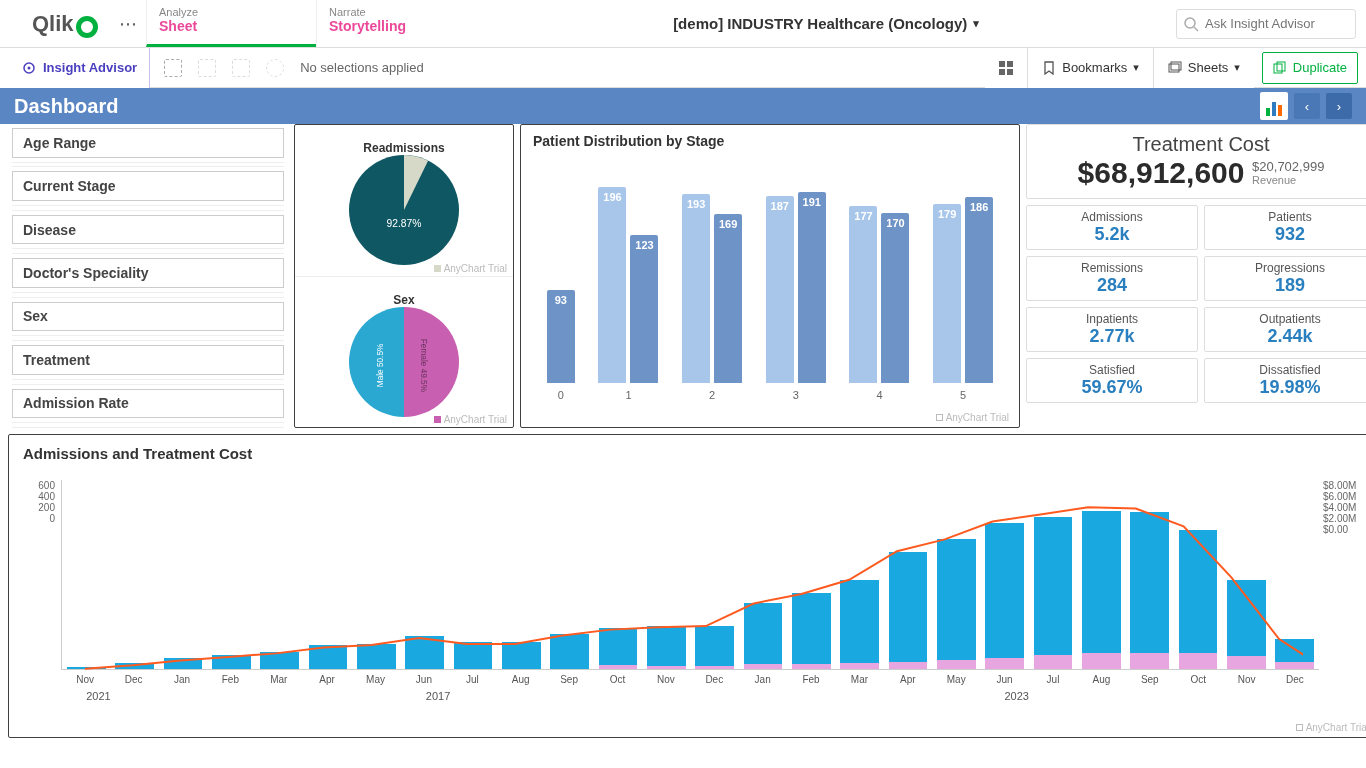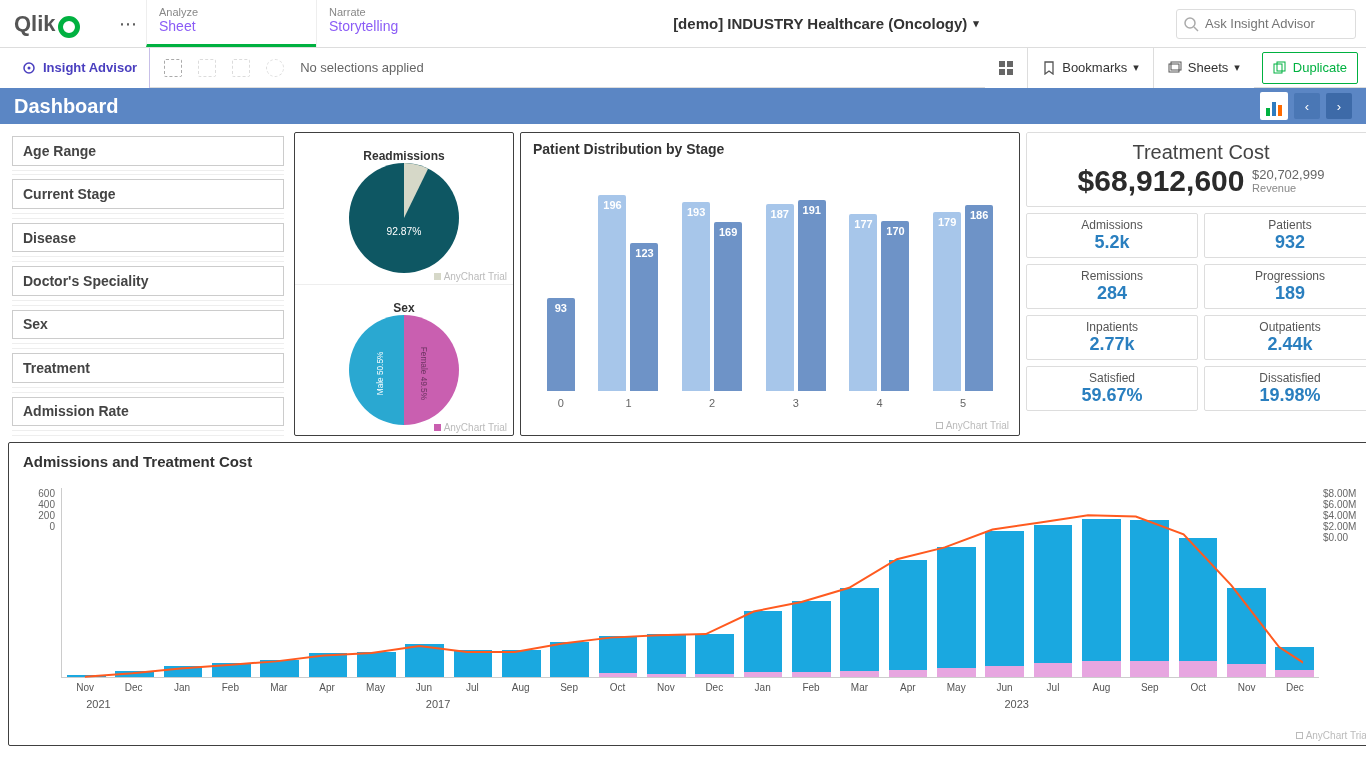--- a/index.html
+++ b/index.html
@@ -1,24 +1,24 @@
 <!DOCTYPE html>
 <html><head>
 <meta charset="utf-8">
 <style>
   * { box-sizing: border-box; margin: 0; padding: 0; }
   html, body { width: 1366px; height: 768px; font-family: "Segoe UI", Arial, sans-serif; font-size: 13px; color: #333; background: #fff; overflow: hidden; }
   .header { display: flex; align-items: stretch; height: 48px; border-bottom: 1px solid #ddd; }
-  .logo { width: 110px; display: flex; align-items: center; padding-left: 14px; font-size: 22px; font-weight: bold; position: relative; }
+  .logo { width: 110px; display: flex; align-items: center; padding-left: 32px; font-size: 22px; font-weight: bold; position: relative; }
   .logo span.q { color: #555; }
   .logo .circle { display:inline-block; width: 22px; height:22px; border:5px solid #00b140; border-radius:50%; margin-left:2px; position:relative; top:3px; }
   .menu-dots { width: 36px; display:flex; align-items:center; justify-content:center; font-size:18px; color:#555; cursor:pointer; }
   .tab { width:170px; border-left:1px solid #eee; padding:6px 12px 0 12px; position:relative; }
   .tab .sup { font-size:11px; color:#888; }
-  .tab .main { font-size:14px; font-weight:400; color:#8b5cf6; }
+  .tab .main { font-size:14px; font-weight:700; color:#ec4899; }
   .tab.active { border-bottom: 3px solid #00b140; }
   .app-title { flex:1; display:flex; align-items:center; justify-content:center; font-size:15px; font-weight:600; color:#333; gap:6px; }
   .search-box { width:200px; display:flex; align-items:center; padding:0 10px; }
   .search-input { width:100%; height:30px; border:1px solid #ddd; border-radius:3px; padding:0 8px 0 28px; font-size:13px; color:#888; }
   .search-wrap { position:relative; width:100%; }
   .search-wrap svg { position:absolute; left:7px; top:7px; }
   .toolbar { display:flex; align-items:center; height:40px; border-bottom:1px solid #ddd; background:#fff;margin-left:9px; }
   .insight-btn { height:40px; border:1px solid #c7bfe8; background:#fff; color:#4a3fbf; display:flex; align-items:center; padding:0 12px; gap:6px; font-size:13px; font-weight:600; border-top:none; border-bottom:none; border-left:none; cursor:pointer; }
   .tool-icons { display:flex; gap:16px; padding:0 14px; align-items:center; color:#888; }
   .tool-icons .ti { width:18px; height:18px; border:1.5px dashed #aaa; border-radius:2px; cursor:pointer; }
@@ -31,21 +31,21 @@
   .grid-icon span { background:#666; }
   .sheet-header { height:36px; background:#5b86c4; color:#fff; display:flex; align-items:center; justify-content:space-between; padding:0 14px; }
   .sheet-title { font-size:20px; font-weight:600; }
   .sheet-nav { display:flex; align-items:center; gap:6px; }
   .sheet-nav .navbtn { width:26px; height:26px; background:#4a77b5; color:#fff; display:flex; align-items:center; justify-content:center; border-radius:2px; cursor:pointer; }
   .chart-icon { width:28px; height:28px; background:#fff; border-radius:2px; display:flex; align-items:flex-end; justify-content:center; gap:2px; padding:4px; }
   .chart-icon span:nth-child(1){width:4px;height:8px;background:#00b140;}
   .chart-icon span:nth-child(2){width:4px;height:14px;background:#2e7bbf;}
   .chart-icon span:nth-child(3){width:4px;height:11px;background:#ff6a00;}
 
-  .body { padding: 8px 8px 8px 8px; display:grid; grid-template-columns: 280px 220px 500px 350px; grid-template-rows: 304px 304px; gap:6px; height:calc(768px - 48px - 40px - 36px); }
+  .body { padding: 0 8px 8px 8px; display:grid; grid-template-columns: 280px 220px 500px 350px; grid-template-rows: 304px 304px; gap:6px; height:calc(768px - 48px - 40px - 36px); }
   .panel { background:#fff; border:1px solid #404040; border-radius:2px; display:flex; flex-direction:column; overflow:hidden; }
   .panel.filters { grid-column:1; grid-row:1; }
   .panel.pies { grid-column:2; grid-row:1; }
   .panel.dist { grid-column:3; grid-row:1; }
   .panel.kpis { grid-column:4; grid-row:1; border:none; background:transparent; }
   .panel.adm { grid-column:1 / 5; grid-row:2; }
 
   .filter-item { border:1px solid #ccc; margin:4px; height:30px; display:flex; align-items:center; padding:0 10px; font-size:14px; font-weight:600; color:#444; background:#fff; cursor:pointer; }
   .filter-item + .filter-gap { height:6px; border-top:1px solid #eee; border-bottom:1px solid #eee; margin:0 4px; }
   .filters { border:none; background:transparent; gap:0; }

